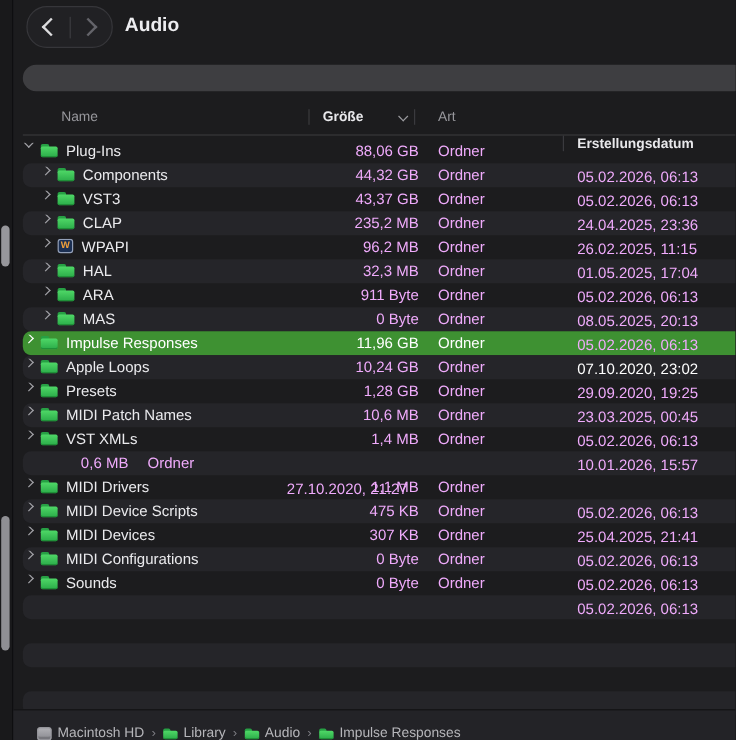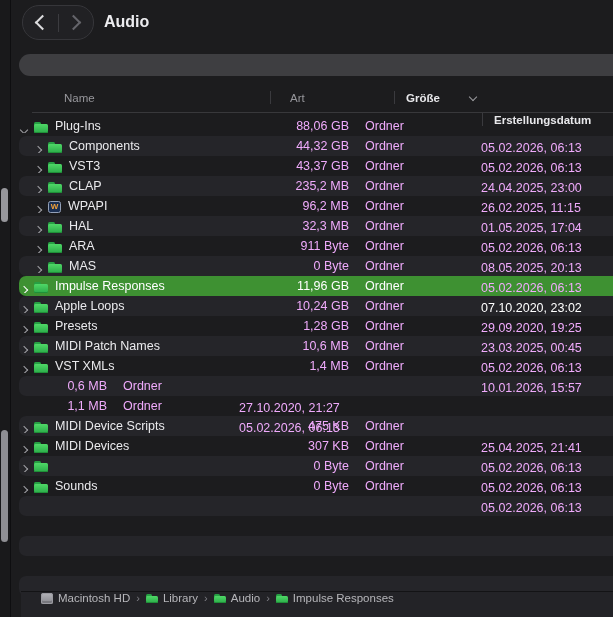--- a/index.html
+++ b/index.html
@@ -20,24 +20,24 @@
   .nav-btn{flex:1;height:100%;background:none;border:none;display:flex;align-items:center;
     justify-content:center;cursor:pointer;padding:0;}
   .nav-divider{width:1px;height:18px;background:#3c3c40;}
   .chev{display:inline-block;width:9px;height:9px;}
   .chev.back{border-left:2px solid #dcdcde;border-bottom:2px solid #dcdcde;transform:rotate(45deg);margin-left:4px;}
   .chev.fwd{border-right:2px solid #64646a;border-bottom:2px solid #64646a;transform:rotate(-45deg);margin-right:4px;}
   .title{position:absolute;left:93px;top:13px;font-size:16px;font-weight:700;color:#ededf0;}
   
   .top-scrollbar{position:absolute;left:8px;right:-10px;top:54px;height:22px;border-radius:11px;background:#3e3e41;}
   
-  .list-header{position:absolute;top:84px;left:13px;right:0;height:28px;display:flex;align-items:center;
+  .list-header{position:absolute;top:84px;left:0;right:0;height:28px;display:flex;align-items:center;
     margin-left:8px;border-bottom:1px solid #38383b;font-size:11.5px;color:#97979c;}
   .cell{box-sizing:border-box;}
-  .cell.name{width:242px;display:flex;align-items:flex-end;overflow:hidden;white-space:nowrap;}
+  .cell.name{width:242px;display:flex;align-items:flex-start;overflow:hidden;white-space:nowrap;}
   .cell.size{width:88px;text-align:right;}
   .cell.kind{width:124px;padding-left:16px;}
   .cell.date{flex:1;padding-left:8px;white-space:nowrap;margin-top:44px;}
   .list-header .cell{position:relative;height:100%;display:flex;align-items:center;}
   .list-header .cell.name{padding-left:32px;}
   .list-header .cell.size{justify-content:space-between;padding-left:8px;text-align:left;}
   .list-header .cell:not(.name)::before{content:'';position:absolute;left:-4px;top:7px;width:1px;height:13px;background:#3a3a3e;}
   .list-header .em{color:#e8e8eb;font-weight:700;}
   .sort-chev{width:5px;height:5px;border-right:1.5px solid #9b9b9f;border-bottom:1.5px solid #9b9b9f;
     transform:rotate(45deg);margin-right:10px;margin-top:-2px;}
@@ -59,22 +59,22 @@
   .icon{flex:none;}
   .icon.folder{position:relative;width:14px;height:12px;margin-right:7px;}
   .icon.folder .tab{position:absolute;top:1px;left:0;width:7px;height:4px;border-radius:1.5px 1.5px 0 0;background:#27a044;}
   .icon.folder .fbody{position:absolute;top:3px;left:0;right:0;height:9px;border-radius:1.5px;
     background:linear-gradient(#4fd867,#2bac49);box-shadow:inset 0 -1px 0 #1f9038;}
   .icon.folder i{display:block;}
   .icon.wpapi{width:13px;height:12px;margin-right:7px;border-radius:2.5px;background:#1b2f52;
     border:1px solid #93a0b8;color:#f0a03a;font-size:8px;font-weight:700;display:inline-flex;
     align-items:center;justify-content:center;font-style:normal;line-height:1;box-sizing:border-box;}
   
-  .path-bar{position:absolute;left:10px;right:0;bottom:0;height:25px;background:#232327;
-    border-top:1px solid #131315;z-index:3;display:flex;align-items:flex-start;}
+  .path-bar{position:absolute;left:0;right:0;bottom:0;height:25px;background:#232327;
+    border-top:1px solid #131315;z-index:3;display:flex;align-items:flex-end;}
   .path-items{display:flex;align-items:center;margin-left:20px;font-size:11.5px;color:#b6b6ba;gap:6px;}
   .path-item{display:inline-flex;align-items:center;gap:5px;}
   .sep{color:#7e7e84;font-size:11px;}
   .icon.disk{width:12px;height:11px;border-radius:2.5px;background:linear-gradient(#b4b4b9,#86868c);
     box-shadow:inset 0 0 0 1px #9a9aa0, inset 0 -3px 0 #77777d;}
   .icon.folder.mini{width:12px;height:10px;margin-right:0;}
   .icon.folder.mini .tab{width:6px;height:3px;}
   .icon.folder.mini .fbody{top:2.5px;height:7.5px;}
 </style>
 </head>
@@ -99,26 +99,26 @@
     </div>
     <span class="title">Audio</span>
   </div>
 
   <div class="top-scrollbar"></div>
 
   <div class="list-header">
     <span class="cell name">
       <span>Name</span>
     </span>
-    <span class="cell kind">
-      <span>Art</span>
-    </span>
     <span class="cell size em">
       <span>Größe</span>
       <i class="sort-chev"></i>
+    </span>
+    <span class="cell kind">
+      <span>Art</span>
     </span>
     <span class="cell date em">
       <span>Erstellungsdatum</span>
     </span>
   </div>
 
   <div class="file-list">
       <div class="row">
         <span class="cell name">
           <i class="disc expanded" style="margin-left:2px"></i>
@@ -149,21 +149,21 @@
         <span class="cell name">
           <i class="disc collapsed" style="margin-left:16px"></i>
           <span class="icon folder">
             <i class="tab"></i>
             <i class="fbody"></i>
           </span>
           <span class="label">VST3</span>
         </span>
         <span class="cell size">43,37 GB</span>
         <span class="cell kind">Ordner</span>
-        <span class="cell date">24.04.2025, 23:00</span>
+        <span class="cell date">24.04.2025, 23:36</span>
       </div>
       <div class="row alt">
         <span class="cell name">
           <i class="disc collapsed" style="margin-left:16px"></i>
           <span class="icon folder">
             <i class="tab"></i>
             <i class="fbody"></i>
           </span>
           <span class="label">CLAP</span>
         </span>
@@ -284,20 +284,28 @@
         <span class="cell size">1,4 MB</span>
         <span class="cell kind">Ordner</span>
         <span class="cell date">10.01.2026, 15:57</span>
       </div>
       <div class="row alt">
         <span class="cell size">0,6 MB</span>
         <span class="cell kind">Ordner</span>
         <span class="cell date">27.10.2020, 21:27</span>
       </div>
       <div class="row">
+        <span class="cell name">
+          <i class="disc collapsed" style="margin-left:2px"></i>
+          <span class="icon folder">
+            <i class="tab"></i>
+            <i class="fbody"></i>
+          </span>
+          <span class="label">MIDI Drivers</span>
+        </span>
         <span class="cell size">1,1 MB</span>
         <span class="cell kind">Ordner</span>
         <span class="cell date">05.02.2026, 06:13</span>
       </div>
       <div class="row alt">
         <span class="cell name">
           <i class="disc collapsed" style="margin-left:2px"></i>
           <span class="icon folder">
             <i class="tab"></i>
             <i class="fbody"></i>
@@ -321,20 +329,21 @@
         <span class="cell kind">Ordner</span>
         <span class="cell date">05.02.2026, 06:13</span>
       </div>
       <div class="row alt">
         <span class="cell name">
           <i class="disc collapsed" style="margin-left:2px"></i>
           <span class="icon folder">
             <i class="tab"></i>
             <i class="fbody"></i>
           </span>
+          <span class="label">MIDI Configurations</span>
         </span>
         <span class="cell size">0 Byte</span>
         <span class="cell kind">Ordner</span>
         <span class="cell date">05.02.2026, 06:13</span>
       </div>
       <div class="row">
         <span class="cell name">
           <i class="disc collapsed" style="margin-left:2px"></i>
           <span class="icon folder">
             <i class="tab"></i>

